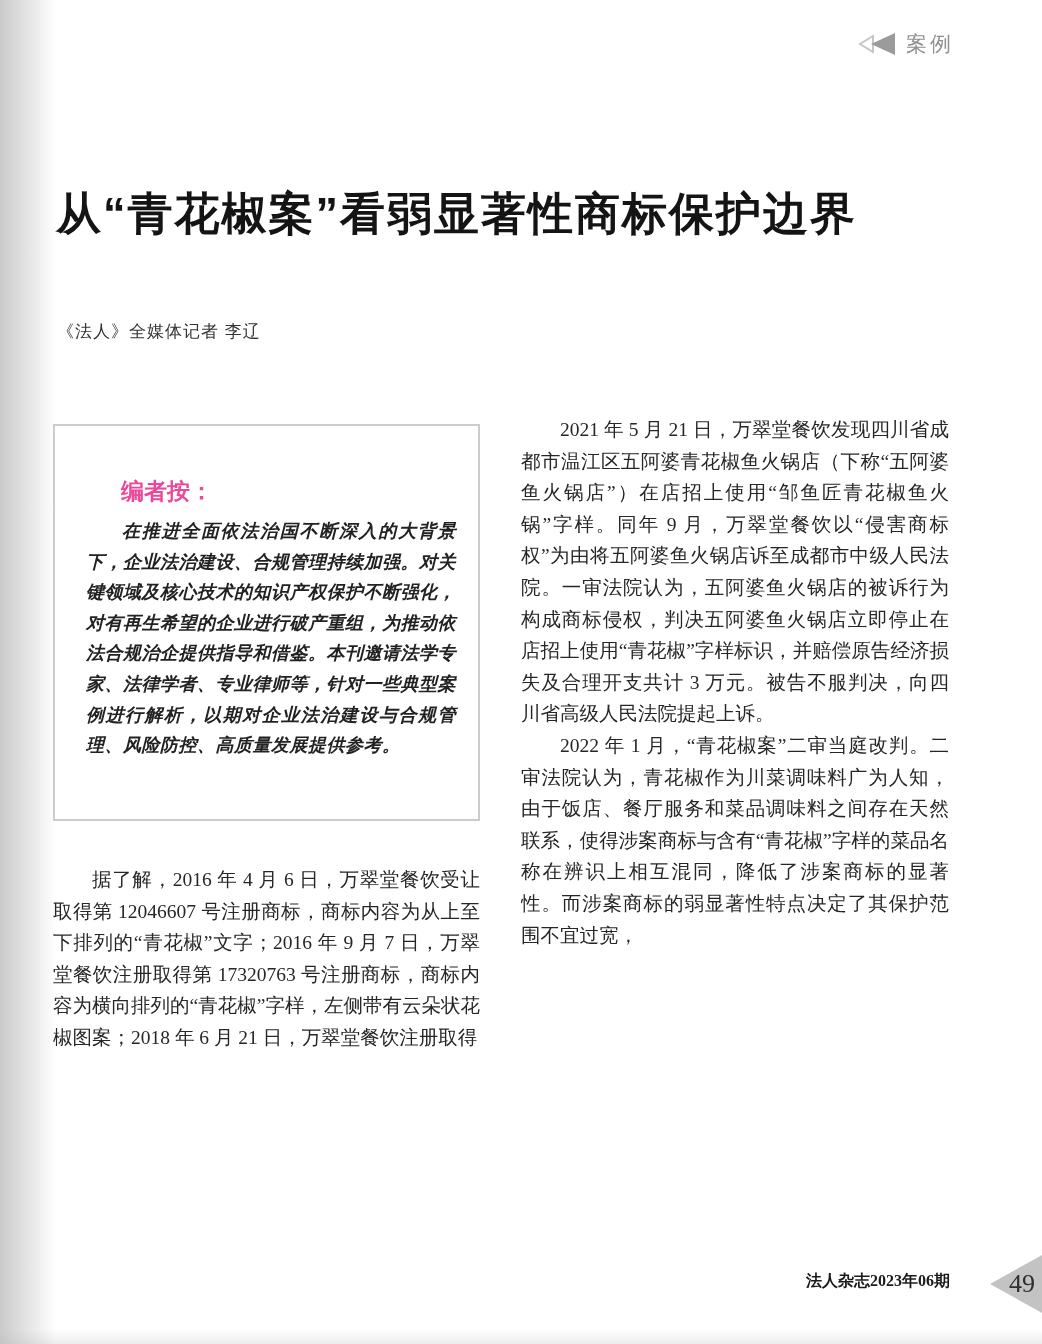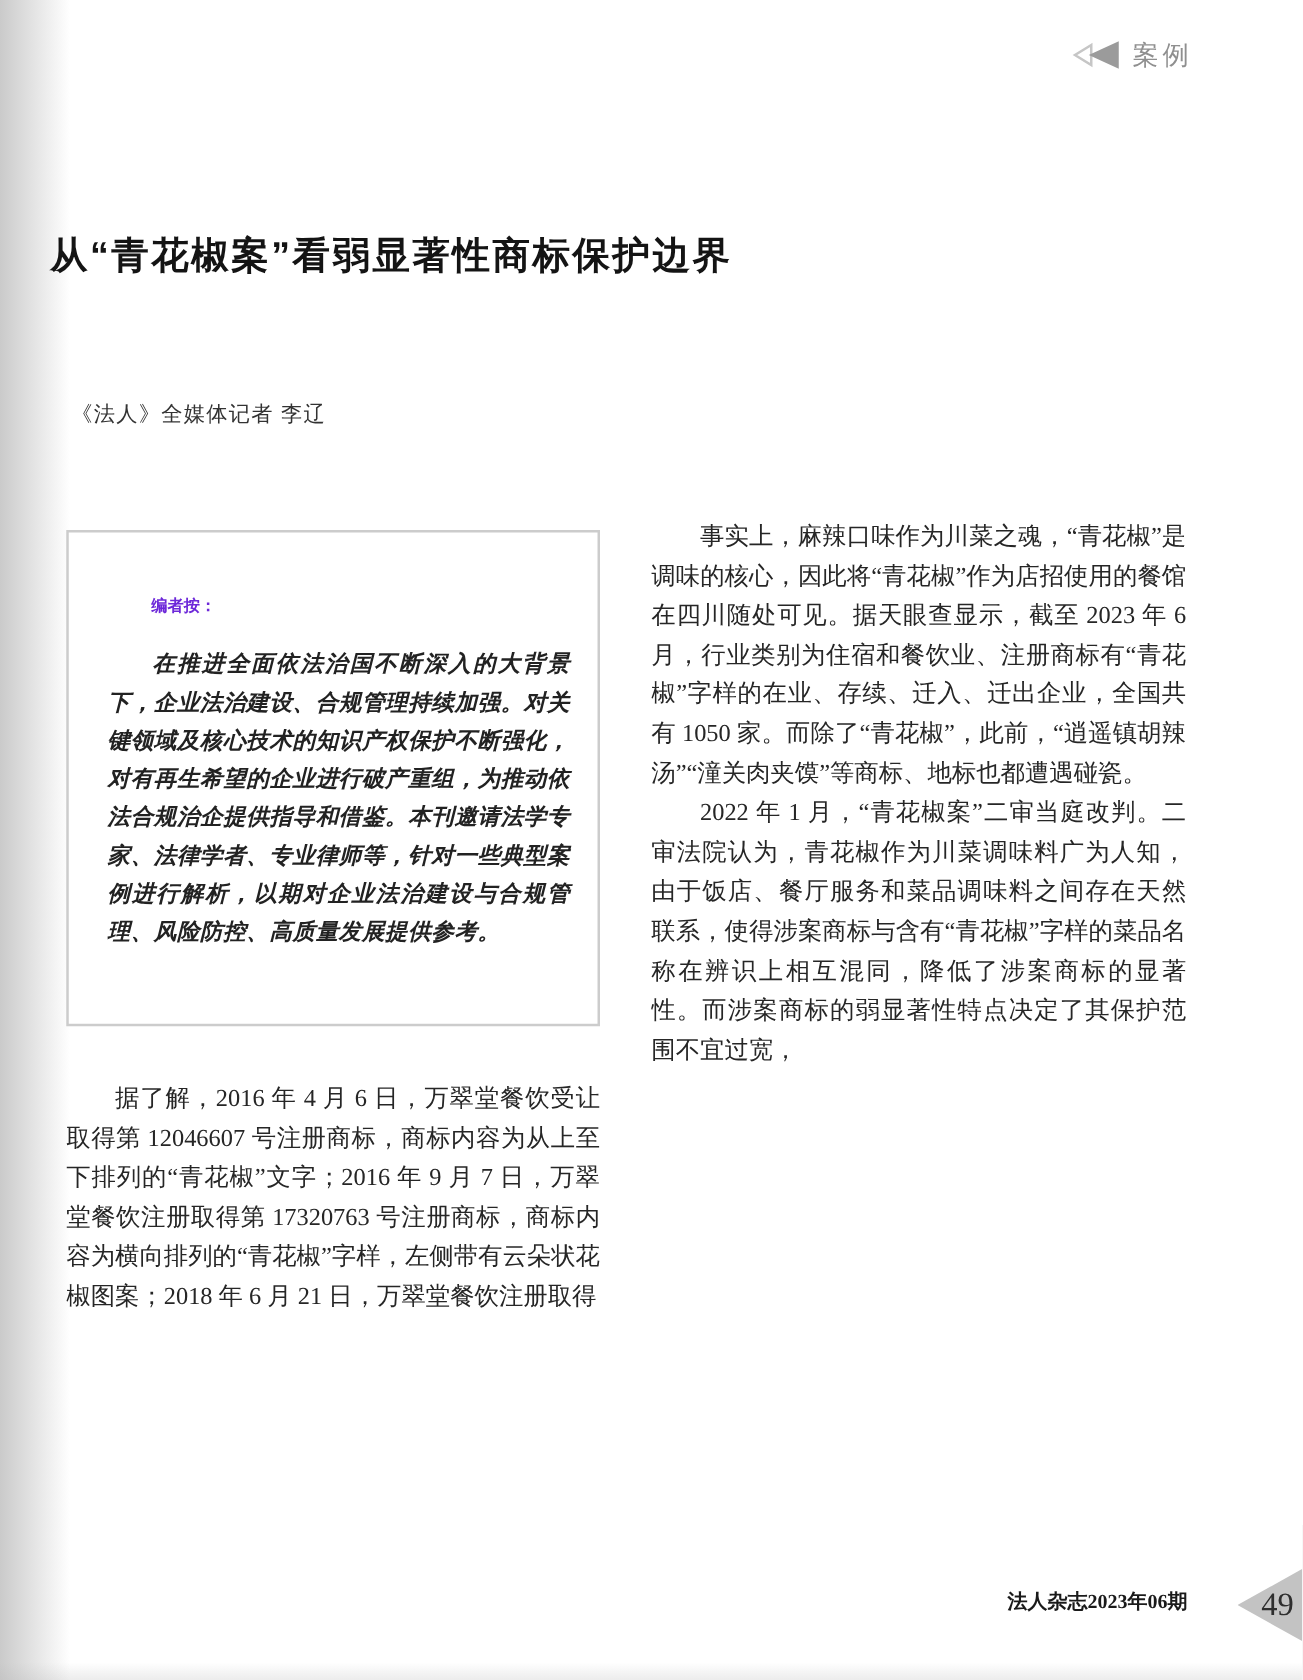--- a/index.html
+++ b/index.html
@@ -31,42 +31,42 @@
     position:absolute;top:30px;right:88px;
     display:flex;align-items:center;gap:9px;
   }
   .section-label{
     font-family:"Liberation Sans", sans-serif;
     font-size:21px;color:#8f8f8f;letter-spacing:3px;
   }
 
   
   .article-title{
-    position:absolute;left:40px;top:184px;margin:0;
+    position:absolute;left:56px;top:184px;margin:0;
     font-family:"Liberation Sans", sans-serif;
-    font-weight:bold;font-size:30px;color:#141414;
+    font-weight:bold;font-size:45px;color:#141414;
     letter-spacing:2px;white-space:nowrap;
   }
   .article-byline{
     position:absolute;left:57px;top:292px;
     font-family:"Liberation Sans", sans-serif;
     font-size:17px;color:#333333;letter-spacing:1px;margin-top:28px;
   }
 
   
   .editor-box{
     position:absolute;left:53px;top:424px;
     width:427px;height:397px;
     border:2px solid #cccccc;
     box-sizing:border-box;background:#ffffff;
   }
   .editor-label{
     position:absolute;left:66px;top:50px;
     font-family:"Liberation Sans", sans-serif;
-    font-weight:bold;font-size:13px;color:#6d28d9;
+    font-weight:bold;font-size:23px;color:#ec4899;
   }
   .editor-text{
     position:absolute;left:31px;right:22px;top:90px;margin:0;
     font-family:"Liberation Serif", serif;font-style:italic;
     font-size:18px;line-height:30.6px;color:#222222;
     text-align:justify;text-indent:2em;letter-spacing:.5px;font-weight:bold;
   }
 
   
   .col{position:absolute;overflow:hidden;}
@@ -124,21 +124,21 @@
   <div class="editor-box">
     <div class="editor-label">编者按：</div>
     <p class="editor-text">在推进全面依法治国不断深入的大背景下，企业法治建设、合规管理持续加强。对关键领域及核心技术的知识产权保护不断强化，对有再生希望的企业进行破产重组，为推动依法合规治企提供指导和借鉴。本刊邀请法学专家、法律学者、专业律师等，针对一些典型案例进行解析，以期对企业法治建设与合规管理、风险防控、高质量发展提供参考。</p>
   </div>
 
   <div class="col col-left">
     <p>据了解，2016 年 4 月 6 日，万翠堂餐饮受让取得第 12046607 号注册商标，商标内容为从上至下排列的“青花椒”文字；2016 年 9 月 7 日，万翠堂餐饮注册取得第 17320763 号注册商标，商标内容为横向排列的“青花椒”字样，左侧带有云朵状花椒图案；2018 年 6 月 21 日，万翠堂餐饮注册取得</p>
   </div>
 
   <div class="col col-right">
-    <p>事实上，麻辣口味作为川菜之魂，“青花椒”是调味的核心，因此将“青花椒”作为店招使用的餐馆在四川随处可见。据天眼查显示，截至 2023 年 6 月，行业类别为住宿和餐饮业、注册商标有“青花椒”字样的在业、存续、迁入、迁出企业，全国共有 1050 家。而除了“青花椒”，此前，“逍遥镇胡辣汤”“潼关肉夹馍”等商标、地标也都遭遇碰瓷。</p>
+    <p>2021 年 5 月 21 日，万翠堂餐饮发现四川省成都市温江区五阿婆青花椒鱼火锅店（下称“五阿婆鱼火锅店”）在店招上使用“邹鱼匠青花椒鱼火锅”字样。同年 9 月，万翠堂餐饮以“侵害商标权”为由将五阿婆鱼火锅店诉至成都市中级人民法院。一审法院认为，五阿婆鱼火锅店的被诉行为构成商标侵权，判决五阿婆鱼火锅店立即停止在店招上使用“青花椒”字样标识，并赔偿原告经济损失及合理开支共计 3 万元。被告不服判决，向四川省高级人民法院提起上诉。</p>
     <p>2022 年 1 月，“青花椒案”二审当庭改判。二审法院认为，青花椒作为川菜调味料广为人知，由于饭店、餐厅服务和菜品调味料之间存在天然联系，使得涉案商标与含有“青花椒”字样的菜品名称在辨识上相互混同，降低了涉案商标的显著性。而涉案商标的弱显著性特点决定了其保护范围不宜过宽，</p>
   </div>
 
   <div class="journal-issue">法人杂志2023年06期</div>
 
   <div class="page-tab">
     <span>49</span>
   </div>
 
 </div>

